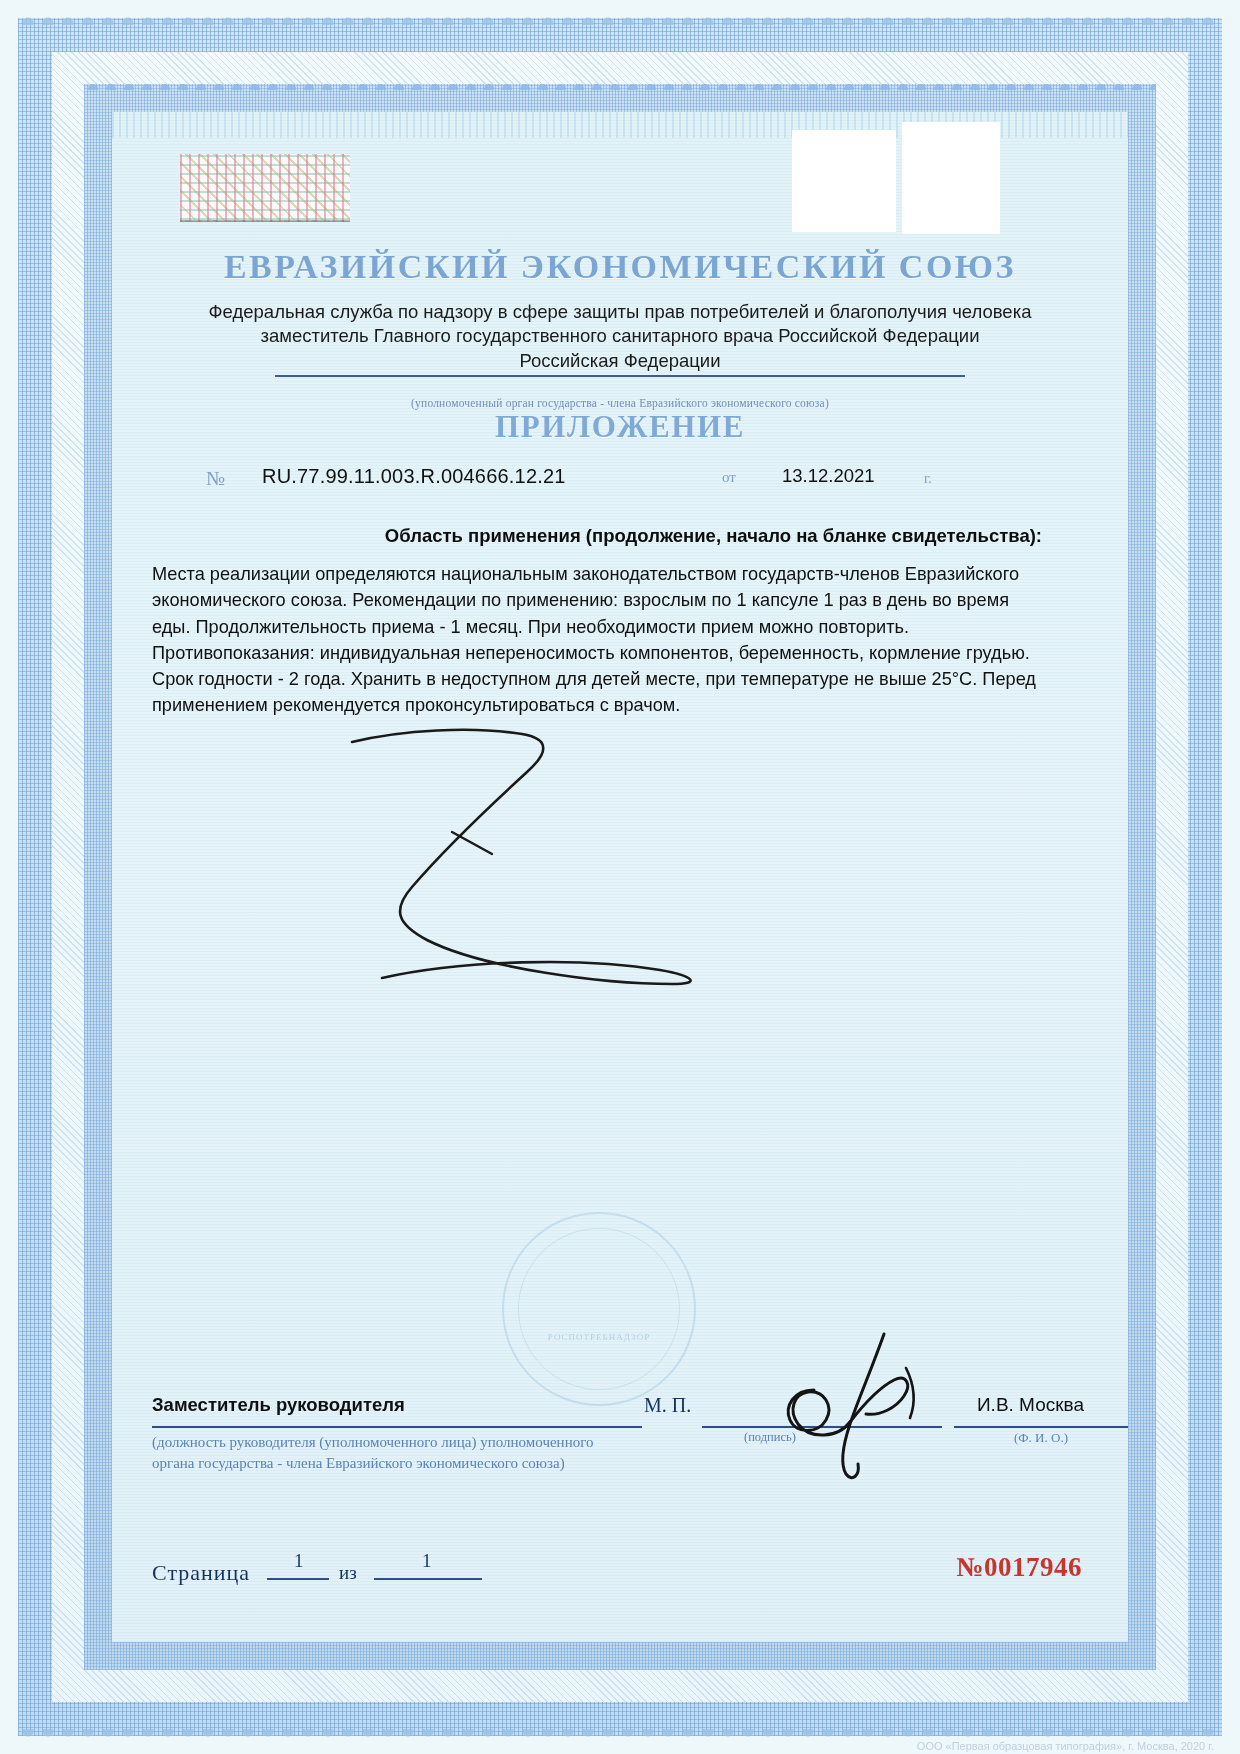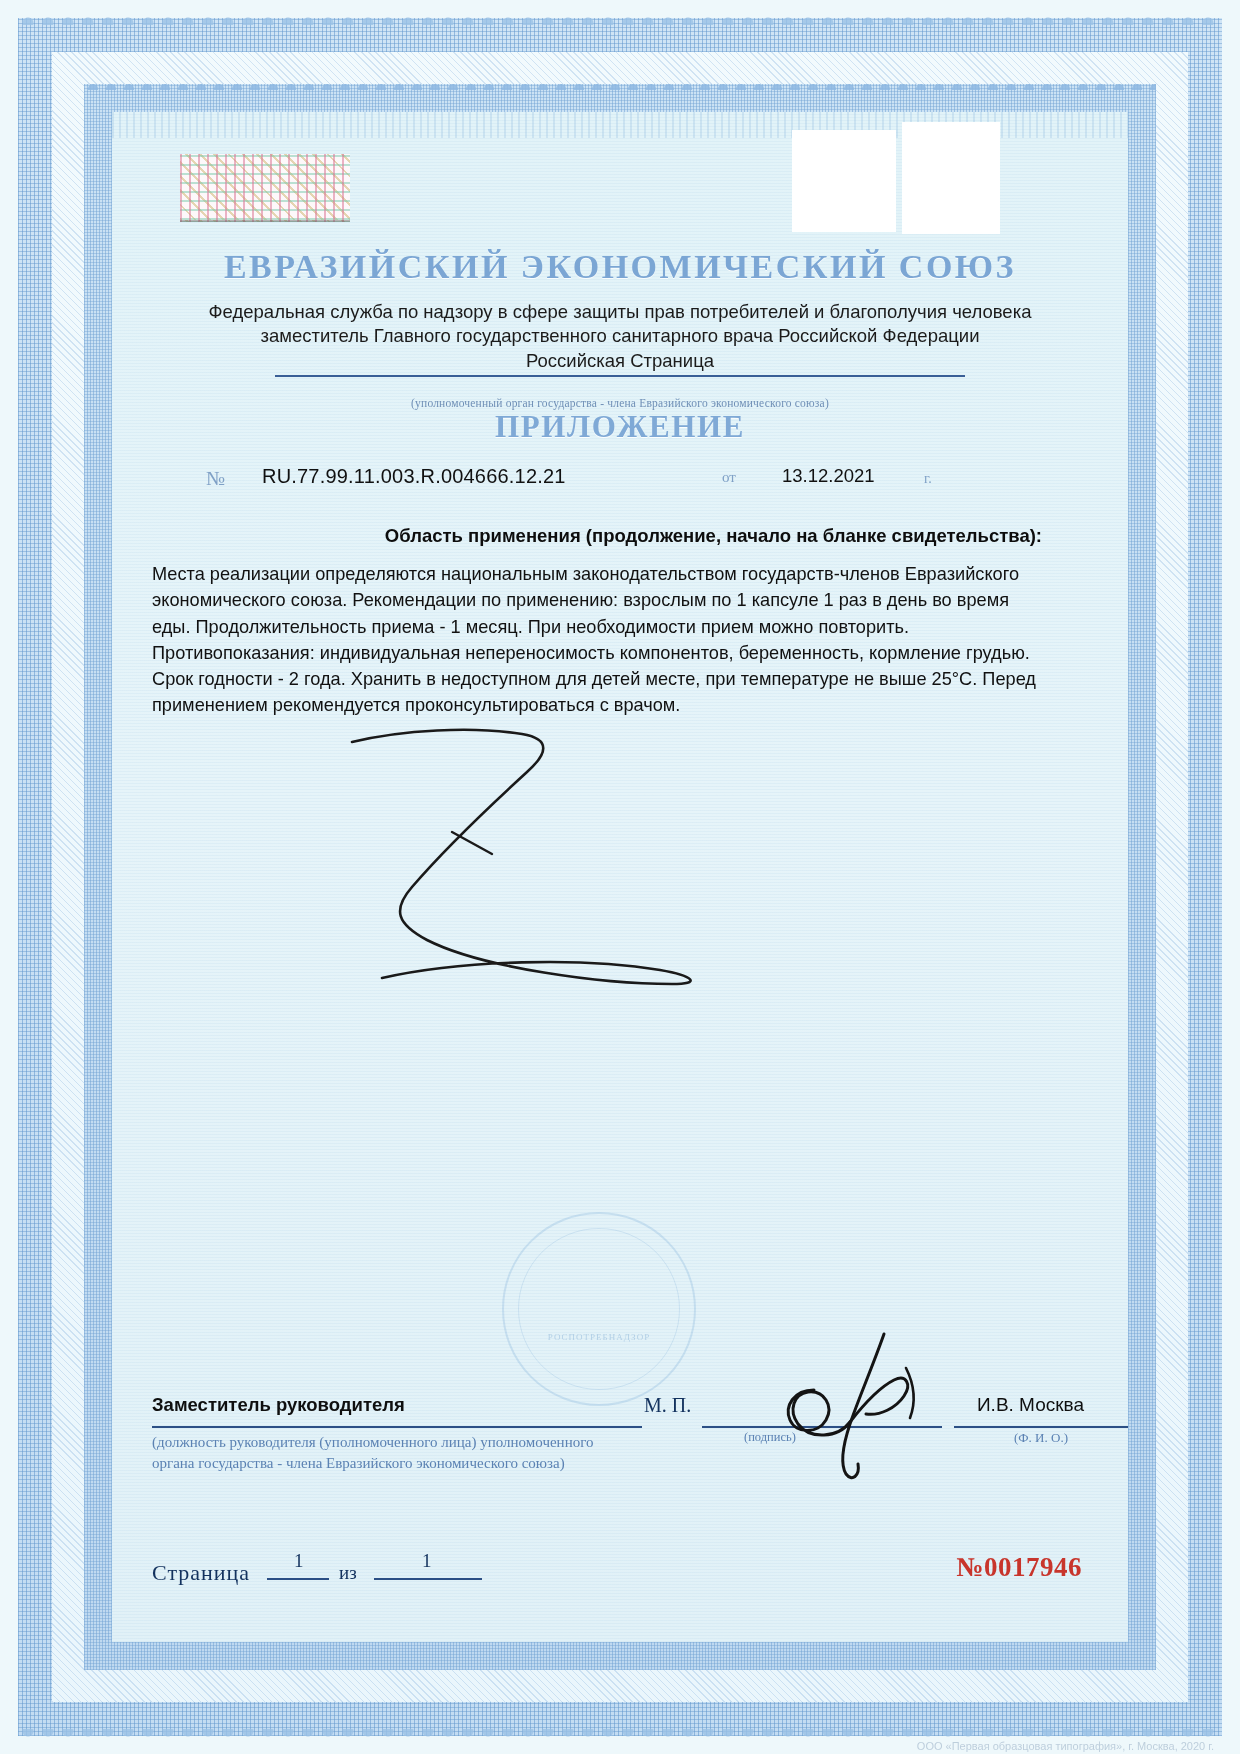--- a/index.html
+++ b/index.html
@@ -129,22 +129,22 @@
   .void-a, .void-b {
     position: absolute;
     background: #ffffff;
   }
   .void-a { left: 680px; top: 18px; width: 104px; height: 102px; }
   .void-b { left: 790px; top: 10px; width: 98px;  height: 112px; }
 
   
   .content {
     position: absolute;
-    left: 0; right: 0; top: 16px;
-    padding: 0 22px;
+    left: 0; right: 0; top: 0;
+    padding: 16px 22px;
   }
 
   .title-eaeu {
     margin: 120px 0 0 0;
     text-align: center;
     font-family: "Liberation Serif", serif;
     font-weight: bold;
     font-size: 34px;
     letter-spacing: 2.5px;
     color: #7ba6d4;
@@ -412,21 +412,21 @@
     <div class="void-a"></div>
     <div class="void-b"></div>
 
     <div class="content">
 
       <div class="title-eaeu">ЕВРАЗИЙСКИЙ ЭКОНОМИЧЕСКИЙ СОЮЗ</div>
 
       <div class="org-lines">
         <div>Федеральная служба по надзору в сфере защиты прав потребителей и благополучия человека</div>
         <div>заместитель Главного государственного санитарного врача Российской Федерации</div>
-        <div>Российская Страница</div>
+        <div>Российская Федерации</div>
       </div>
 
       <div class="rule-wrap"></div>
 
       <div class="caption-small">(уполномоченный орган государства - члена Евразийского экономического союза)</div>
 
       <div class="title-prilozhenie">ПРИЛОЖЕНИЕ</div>
 
 
       <div class="numrow">

